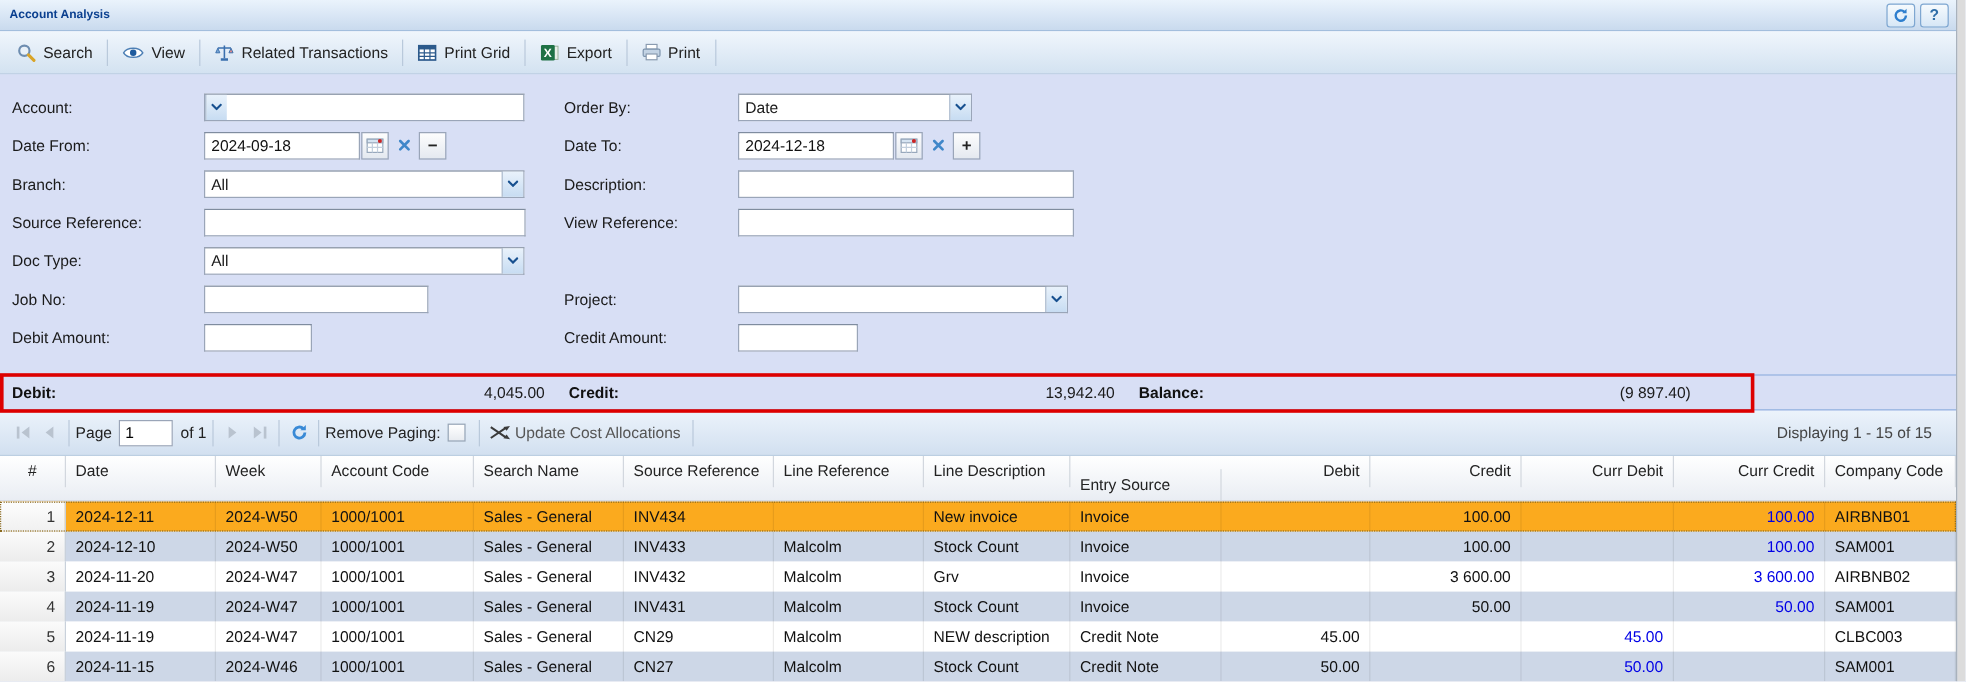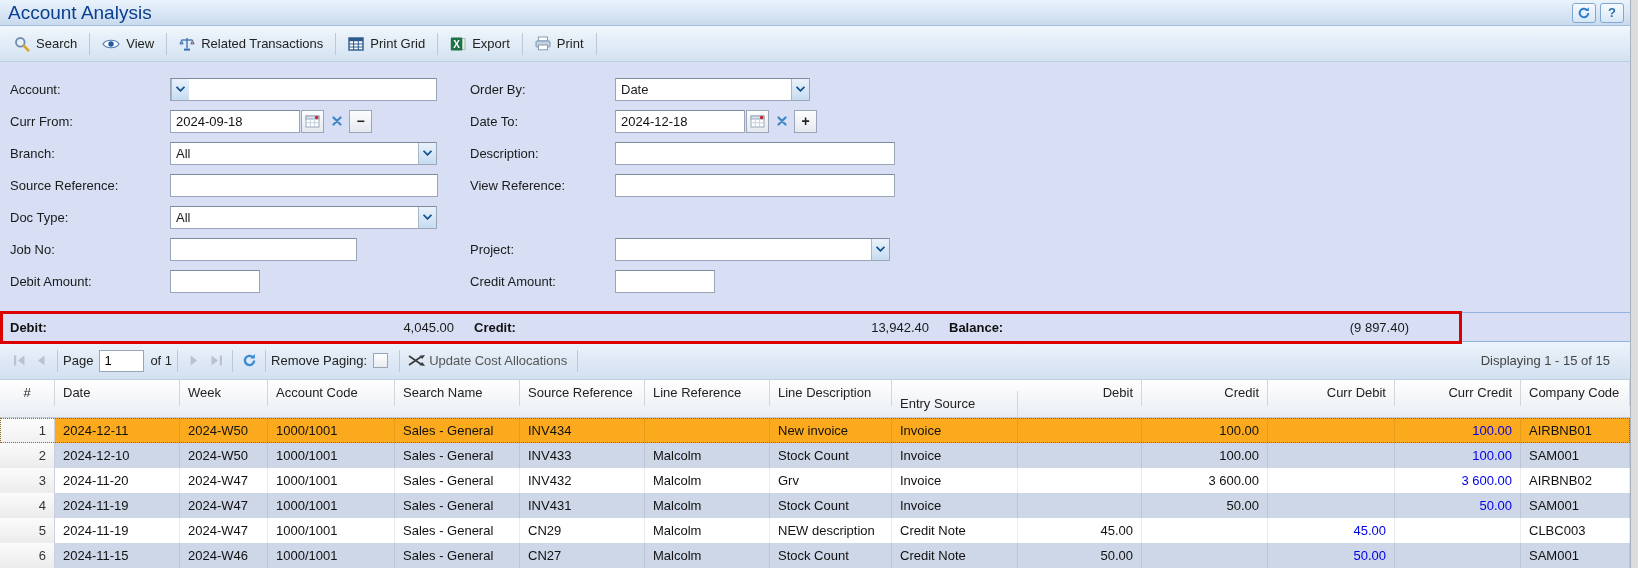--- a/index.html
+++ b/index.html
@@ -2,21 +2,21 @@
 <html style="--sel-row: #fbaa1e; --alt-row: #cdd7e7; --curr-color: #0000e6; --accent-red: #dd0000;"><head>
 <meta charset="utf-8">
 <style>
   * { box-sizing: border-box; margin: 0; padding: 0; }
   body { font-family: "Liberation Sans", sans-serif; font-size: 13px; color: #1a1a1a; }
   .window { width: 1638px; height: 568px; position: relative; background: #dcdcdc; overflow: hidden; }
   .panel { position: absolute; left: 0; top: 0; width: 1631px; height: 568px; background: #d8dff5; border-right: 1px solid #a9b2bc; display: flex; flex-direction: column; }
 
   
   .titlebar { height: 26px; flex: 0 0 26px; background: linear-gradient(#eaf3fc, #c9daee); border-bottom: 1px solid #a3bedd; display: flex; align-items: center; padding: 0 6px 0 8px; }
-  .title { font-weight: normal; color: #0a3f8f; font-size: 19px; }
+  .title { font-weight: bold; color: #0a3f8f; font-size: 10px; }
   .tb-spacer { flex: 1; }
   .tb-btn { width: 24px; height: 20px; margin-left: 4px; border: 1px solid #7fa7d1; border-radius: 3px; background: linear-gradient(#f6fafd, #d7e7f6); display: flex; align-items: center; justify-content: center; cursor: pointer; }
   .help-glyph { color: #2e6da8; font-weight: bold; font-size: 13px; }
 
   
   .toolbar { height: 36px; flex: 0 0 36px; background: linear-gradient(#f0f6fc, #d3e2f1); border-bottom: 1px solid #bccfe2; display: flex; align-items: center; padding: 0 6px; }
   .tool-item { display: flex; align-items: center; gap: 6px; padding: 4px 8px; border-radius: 3px; cursor: pointer; color: #222; }
   .tool-sep { width: 1px; height: 22px; background: #b9c9db; margin: 0 4px; }
 
   
@@ -167,21 +167,21 @@
             <span class="combo-trigger">
                 <svg width="9" height="6" viewBox="0 0 9 6">
                   <path d="M0.5 0.8 L4.5 4.8 L8.5 0.8" fill="none" stroke="#17508f" stroke-width="1.8"></path>
                 </svg>
               </span>
           </span>
         </span>
       </div>
 
       <div class="frow">
-        <span class="lbl-l">Curr From:</span>
+        <span class="lbl-l">Date From:</span>
         <span class="ctl-l">
           <input class="tinput" style="width: 130px;" value="2024-09-18">
           <span class="mini-btn">
               <svg width="15" height="14" viewBox="0 0 15 14">
                 <rect x="1" y="2" width="13" height="11" fill="#fff" stroke="#98a8bc"></rect>
                 <rect x="1" y="2" width="13" height="3" fill="#d6e4f2" stroke="#98a8bc"></rect>
                 <line x1="5.3" y1="5" x2="5.3" y2="13" stroke="#c3cfdd"></line>
                 <line x1="9.6" y1="5" x2="9.6" y2="13" stroke="#c3cfdd"></line>
                 <line x1="1" y1="8.8" x2="14" y2="8.8" stroke="#c3cfdd"></line>
                 <circle cx="11.6" cy="3.5" r="1.7" fill="#cc2222"></circle>

